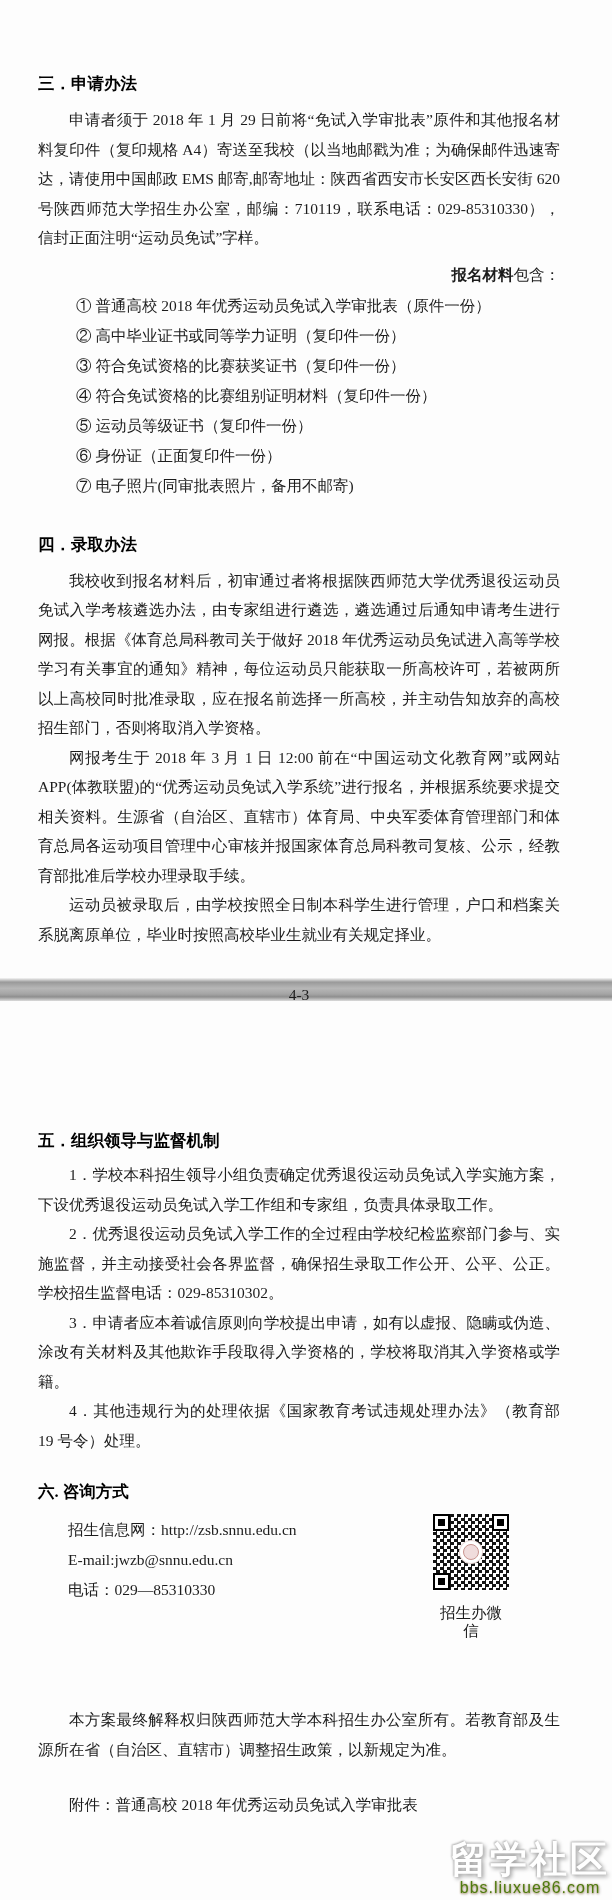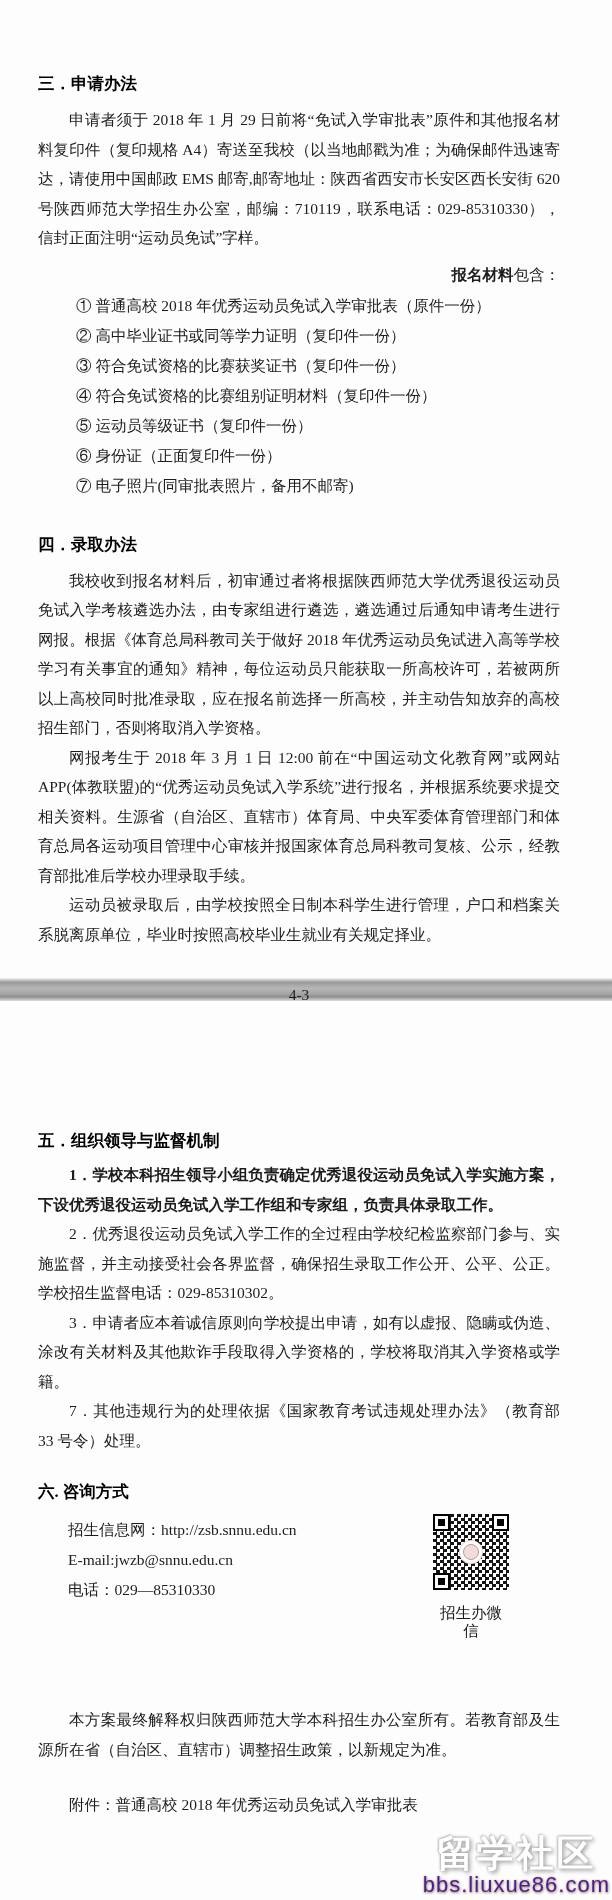--- a/index.html
+++ b/index.html
@@ -15,21 +15,21 @@
   .page{box-sizing:border-box;padding-left:38px;padding-right:52px;}
   .page-1{height:978px;padding-top:73px;}
   .page-2{position:relative;height:899px;padding-top:129px;}
   .divider{
     height:23px;width:612px;
     background:linear-gradient(180deg,#f5f5f5 0%,#9a9a9a 18%,#b7b7b7 45%,#a4a4a4 70%,#8f8f8f 82%,#dcdcdc 100%);
   }
   h2{font-size:16.5px;font-weight:bold;color:#000;margin:0;line-height:22px;}
   p{margin:0;line-height:29.5px;text-align:justify;}
   .indent{text-indent:2em;}
-  .mt8{margin-top:8px;font-weight:bold;}
+  .mt8{margin-top:8px;}
   .mt10{margin-top:10px;}
   .materials-line{margin-top:7px;margin-left:22px;line-height:29px;text-align:right;}
   .materials-line b{font-weight:bold;}
   .materials-list{margin-top:2px;padding-left:38px;}
   .materials-list div{line-height:30px;}
   .sec4-head{margin-top:33px;}
   .page-num{text-align:center;margin-top:36px;line-height:20px;}
   .sec6-head{margin-top:26px;}
   .contacts{margin-top:12px;margin-left:30px;}
   .contacts div{line-height:30px;}
@@ -58,21 +58,21 @@
   }
   .qr-caption{margin-top:14px;line-height:18px;font-size:15.5px;}
   
   .watermark{position:absolute;right:2px;bottom:4px;text-align:center;line-height:1;}
   .wm-title{
     font-size:37px;font-weight:bold;letter-spacing:3px;color:#ffffff;
     font-family:"Liberation Sans","DejaVu Sans",sans-serif;
     text-shadow:0 0 2px #b5b5b5,2px 2px 4px #9b9b9b,-1px -1px 2px #c6c6c6;
   }
   .wm-url{
-    margin-top:2px;font-size:22px;letter-spacing:1px;color:#4c1d95;
+    margin-top:2px;font-size:16px;letter-spacing:1px;color:#4d7c0f;
     font-family:"Liberation Sans","DejaVu Sans",sans-serif;
     text-shadow:0 1px 2px #bda98c,0 0 2px #cfb9a0,1px 1px 3px #b3b3b3;
   }
 </style>
 </head>
 <body>
 
 <div class="doc">
 
   <div class="page page-1">
@@ -106,21 +106,21 @@
 
   <div class="divider"></div>
 
   <div class="page page-2">
 
     <h2>五．组织领导与监督机制</h2>
 
     <p class="indent mt8">1．学校本科招生领导小组负责确定优秀退役运动员免试入学实施方案，下设优秀退役运动员免试入学工作组和专家组，负责具体录取工作。</p>
     <p class="indent">2．优秀退役运动员免试入学工作的全过程由学校纪检监察部门参与、实施监督，并主动接受社会各界监督，确保招生录取工作公开、公平、公正。学校招生监督电话：029-85310302。</p>
     <p class="indent">3．申请者应本着诚信原则向学校提出申请，如有以虚报、隐瞒或伪造、涂改有关材料及其他欺诈手段取得入学资格的，学校将取消其入学资格或学籍。</p>
-    <p class="indent">7．其他违规行为的处理依据《国家教育考试违规处理办法》（教育部 33 号令）处理。</p>
+    <p class="indent">4．其他违规行为的处理依据《国家教育考试违规处理办法》（教育部 19 号令）处理。</p>
 
     <h2 class="sec6-head">六. 咨询方式</h2>
 
     <div class="contacts">
       <div>招生信息网：http://zsb.snnu.edu.cn</div>
       <div>E-mail:jwzb@snnu.edu.cn</div>
       <div>电话：029—85310330</div>
     </div>
 
     <div class="qr">

